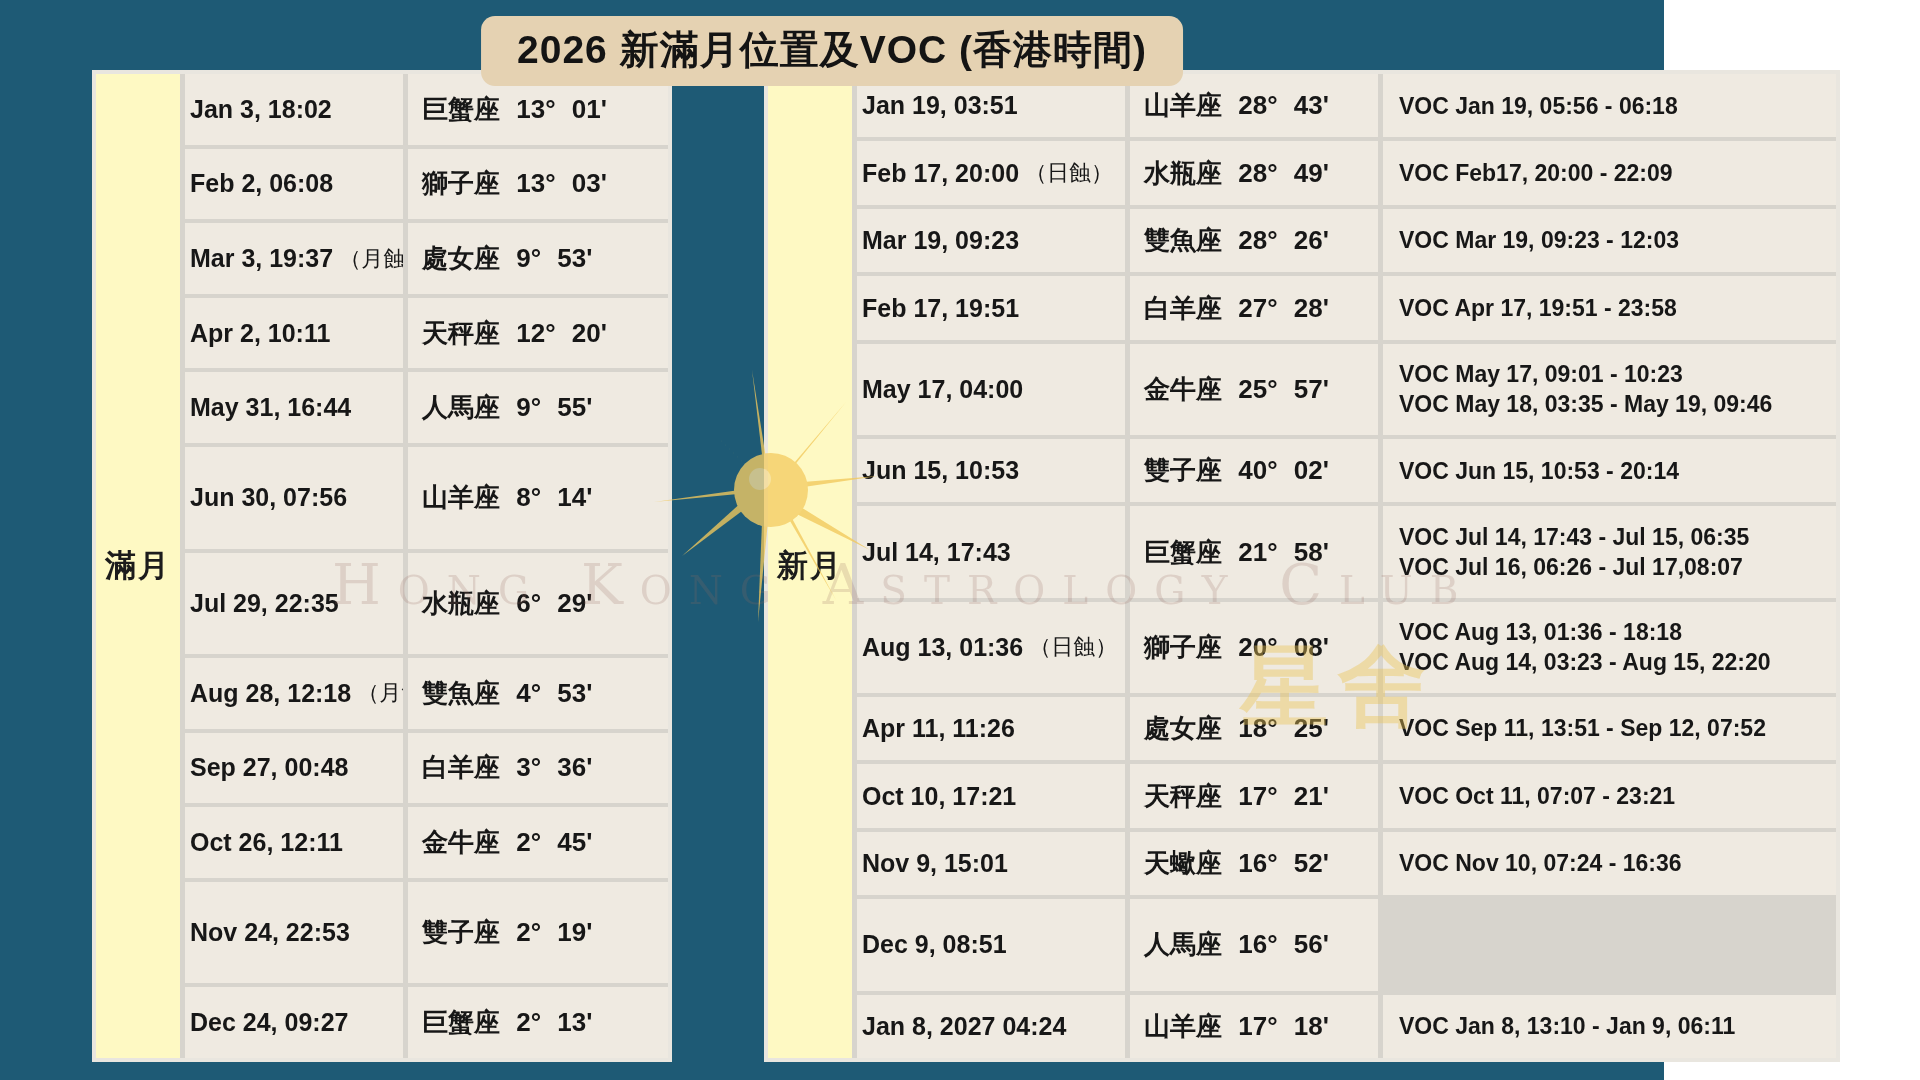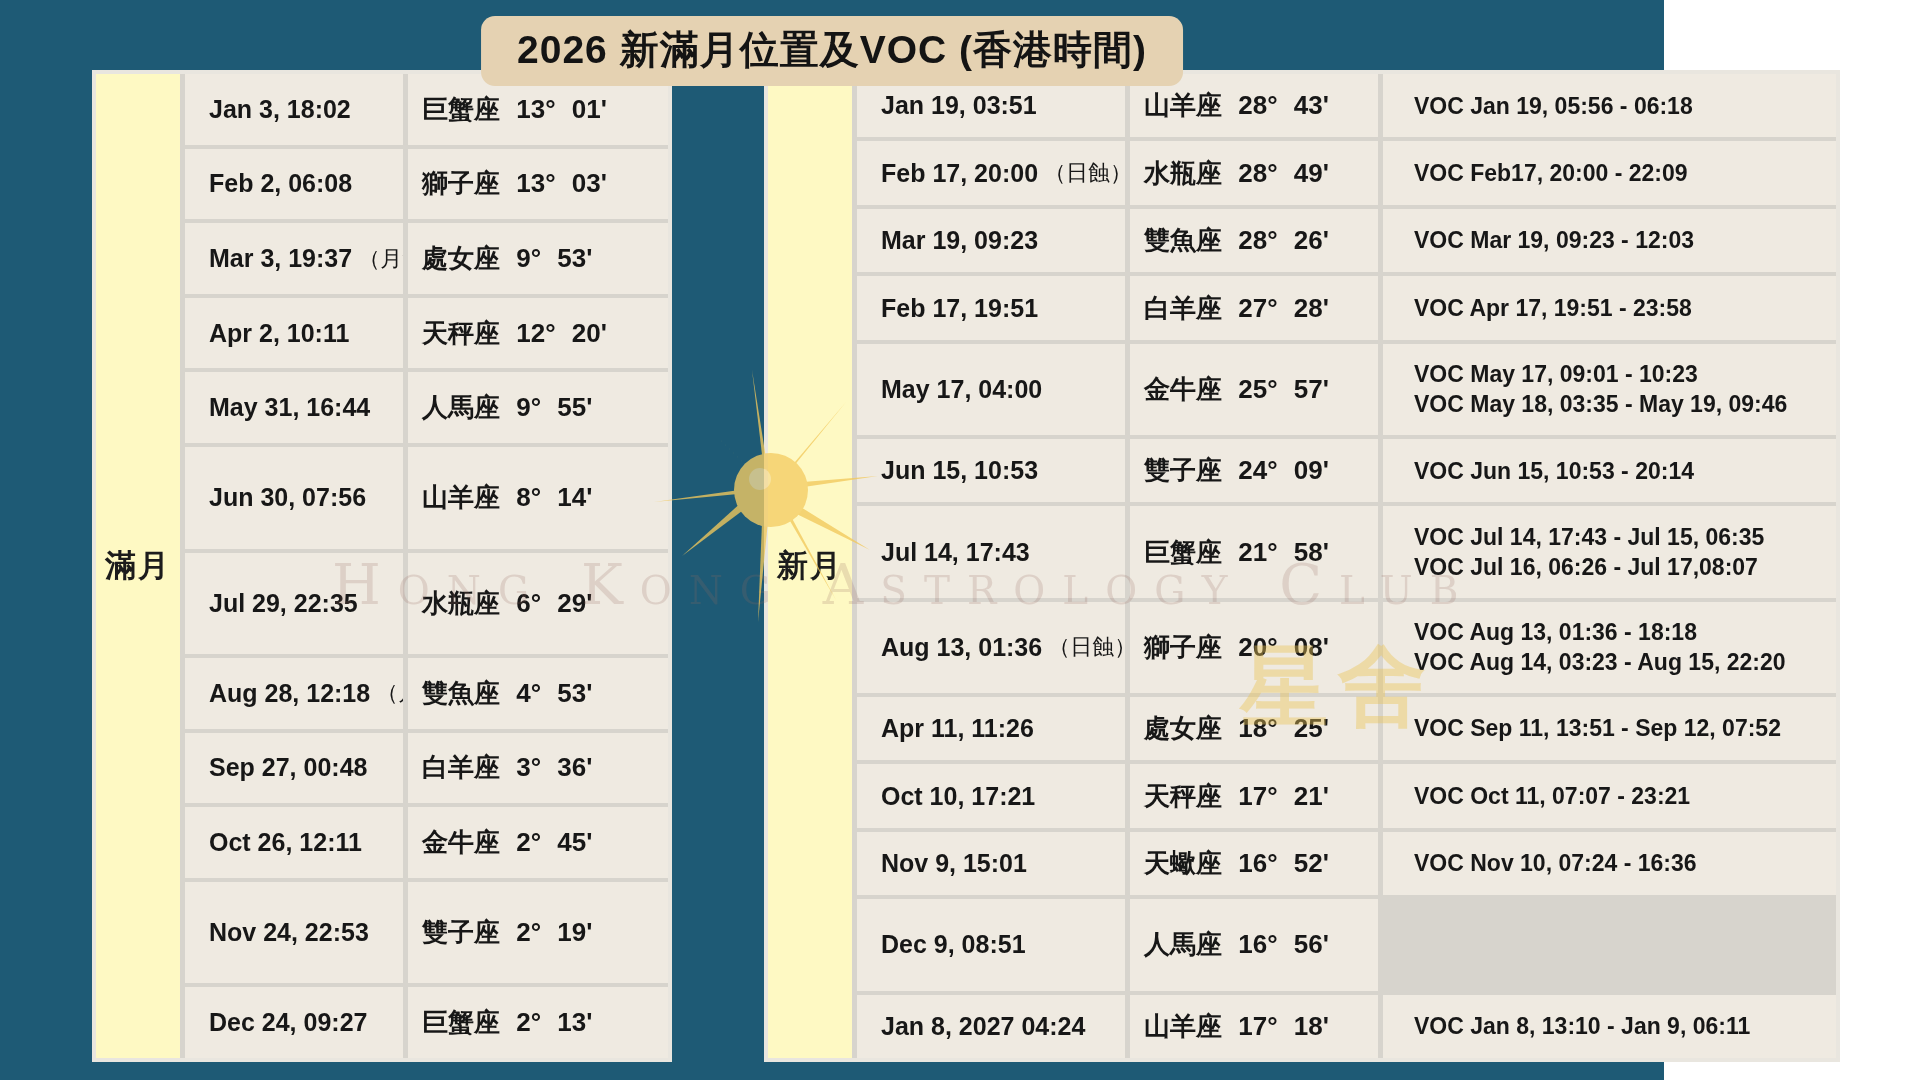--- a/index.html
+++ b/index.html
@@ -30,26 +30,26 @@
   .moon-label{ font-size:31px; font-weight:bold; color:#1c1c1c; letter-spacing:2px; }
 
   .rows{ flex:1 1 auto; display:flex; flex-direction:column; gap:4px; }
   .row{ display:flex; gap:5px; flex:64 0 0; min-height:0; }
   .row.tall{ flex:92 0 0; }
 
   .cell{
     background:#efeae1; display:flex; align-items:center;
     color:#171717; overflow:hidden; white-space:nowrap;
   }
-  .date-cell{ padding-left:24px; }
+  .date-cell{ padding-left:5px; }
   .fm .date-cell{ flex:0 0 218px; width:218px; }
   .nm .date-cell{ flex:0 0 268px; width:268px; }
   .fm .pos-cell{ flex:1 1 auto; padding-left:14px; }
   .nm .pos-cell{ flex:0 0 248px; width:248px; padding-left:14px; }
-  .voc-cell{ flex:1 1 auto; padding-left:31px; flex-direction:column;
+  .voc-cell{ flex:1 1 auto; padding-left:16px; flex-direction:column;
              align-items:flex-start; justify-content:center; }
 
   .date-text{ font-size:25px; font-weight:bold; }
   .note-text{ font-size:22px; font-weight:normal; margin-left:6px; }
   .note-text:empty{ display:none; }
   .pos-text{ font-size:26px; font-weight:bold; word-spacing:9px; }
   .voc-line{ font-size:23px; font-weight:bold; line-height:1.32; }
 
   .watermark{
     position:absolute; left:332px; top:552px; z-index:5; pointer-events:none;
@@ -269,21 +269,21 @@
             <div class="voc-line">VOC May 18, 03:35 - May 19, 09:46</div>
           </div>
   </div>
 
   <div class="row">
     <div class="cell date-cell">
       <span class="date-text">Jun 15, 10:53</span>
 
     </div>
     <div class="cell pos-cell">
-      <span class="pos-text">雙子座 24° 09'</span>
+      <span class="pos-text">雙子座 40° 02'</span>
     </div>
     <div class="cell voc-cell">
             <div class="voc-line">VOC Jun 15, 10:53 - 20:14</div>
           </div>
   </div>
 
   <div class="row tall">
     <div class="cell date-cell">
       <span class="date-text">Jul 14, 17:43</span>
 

